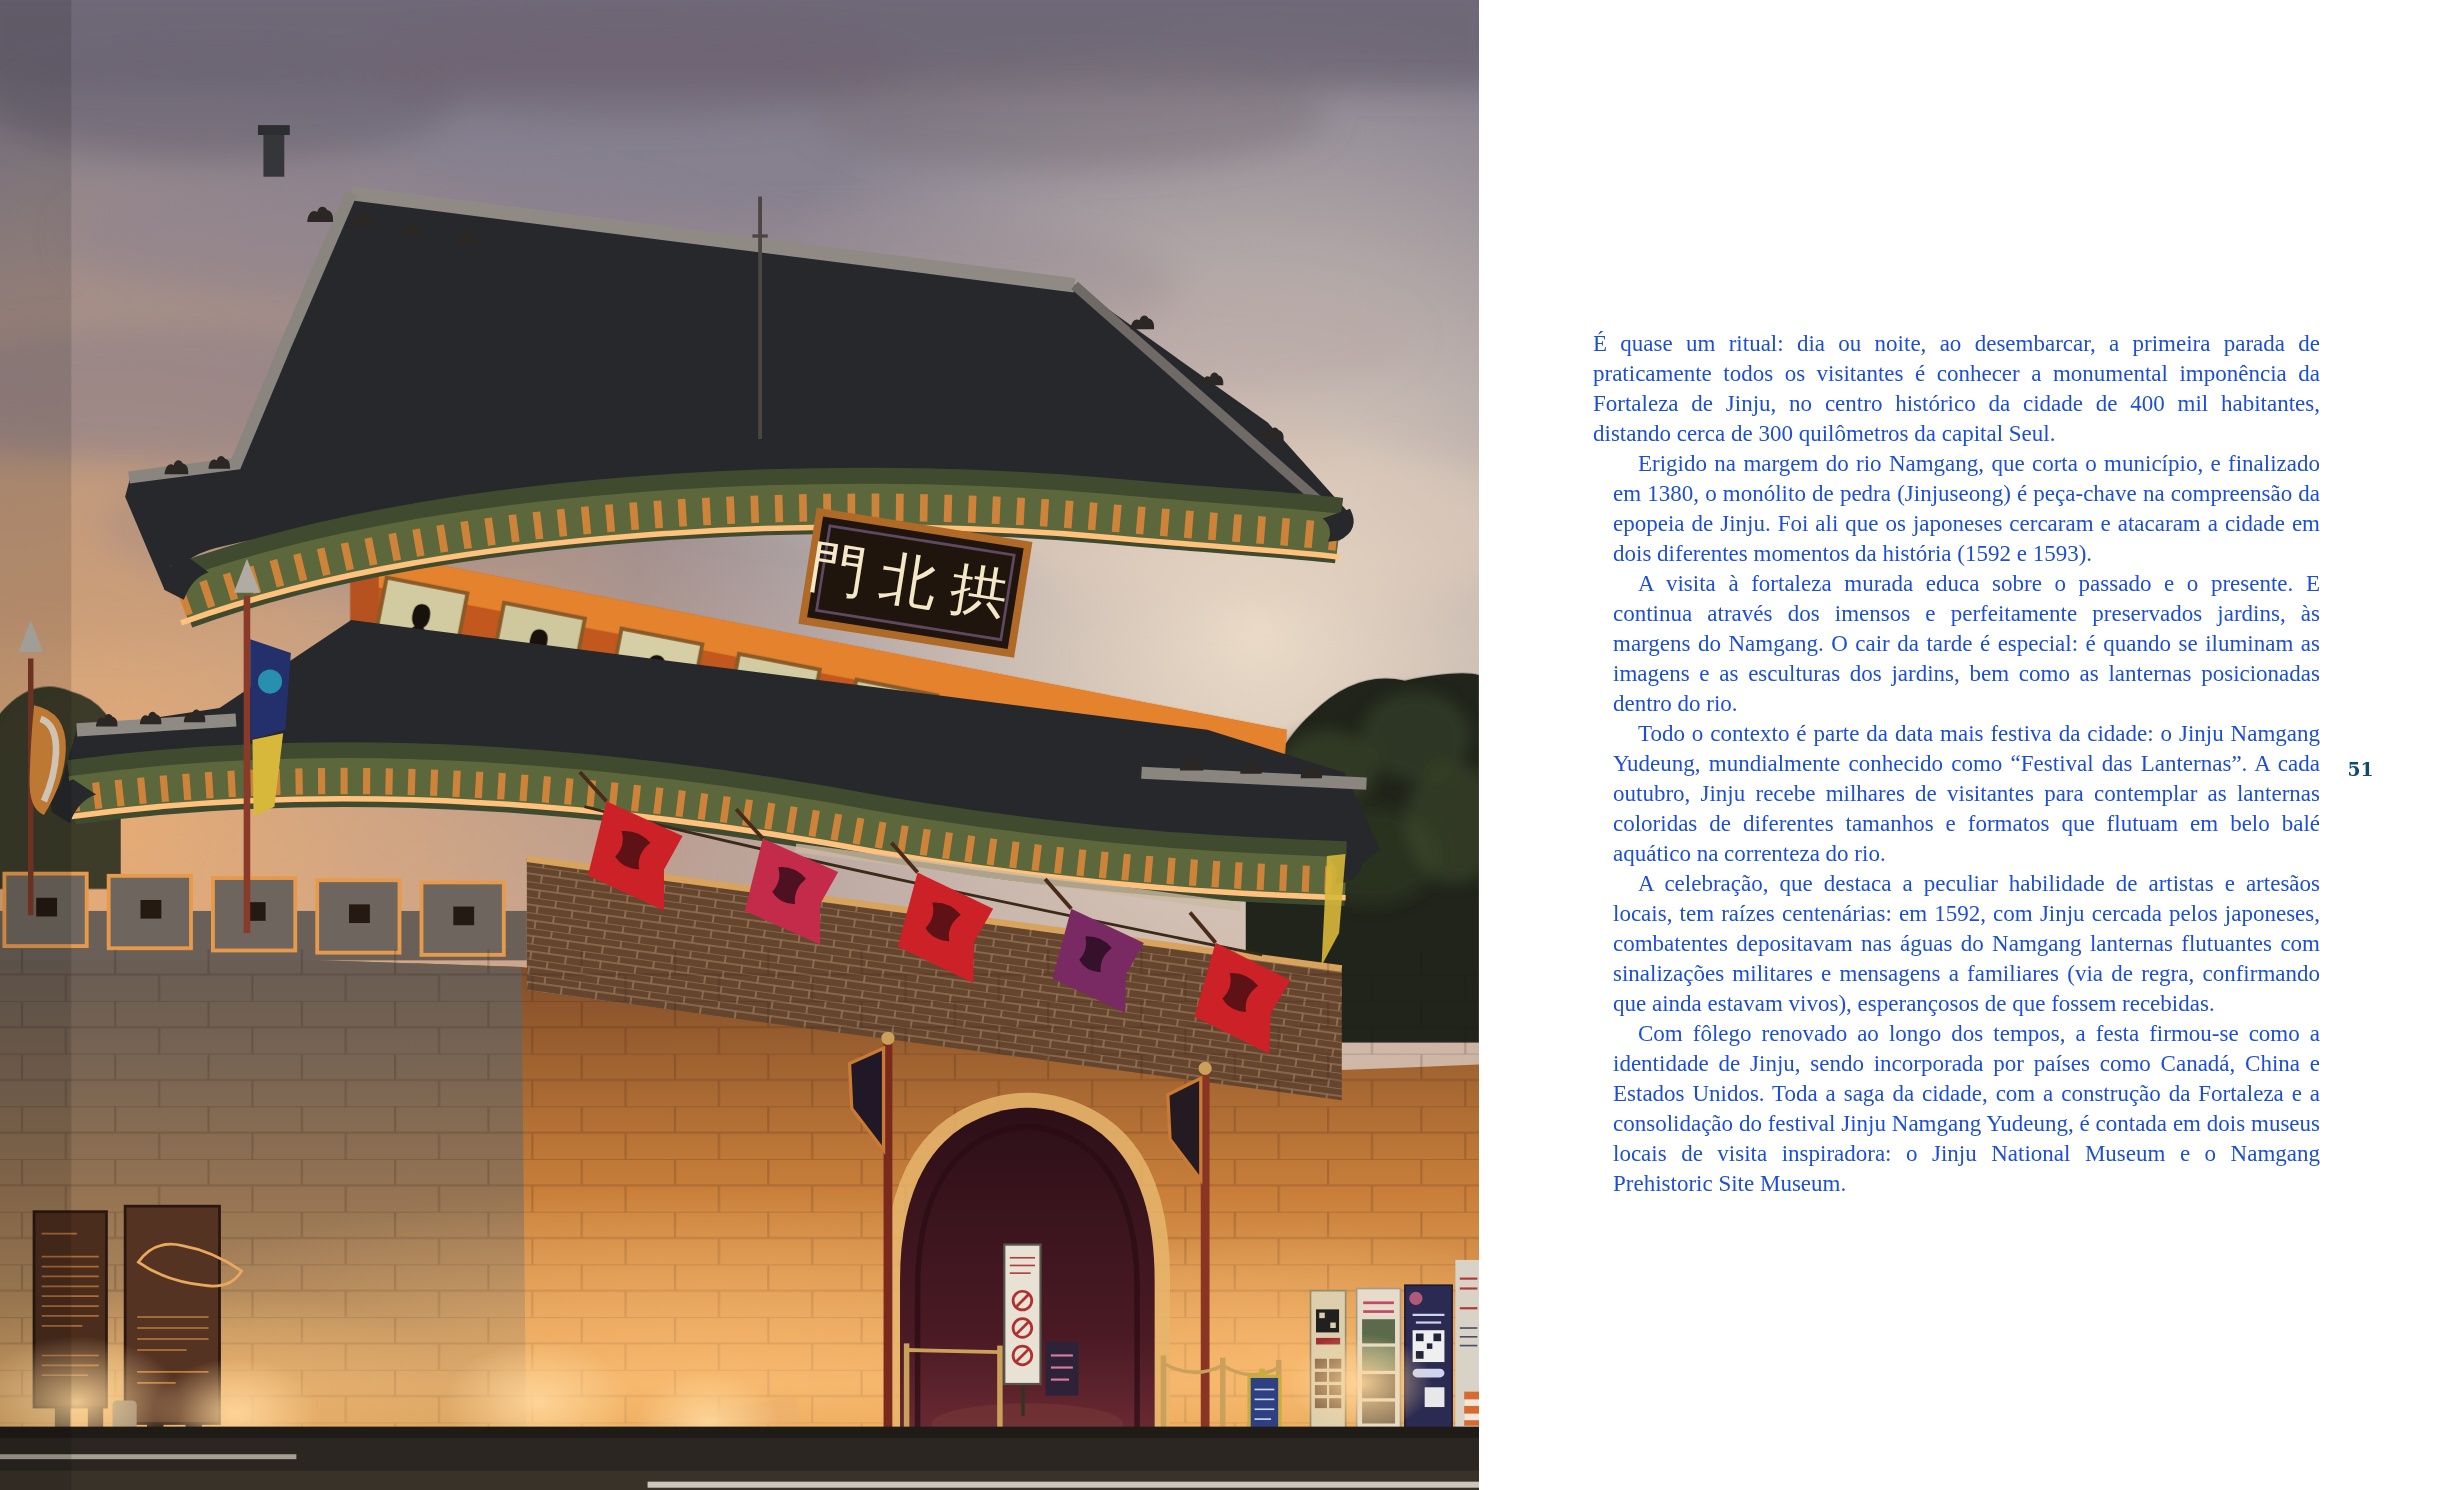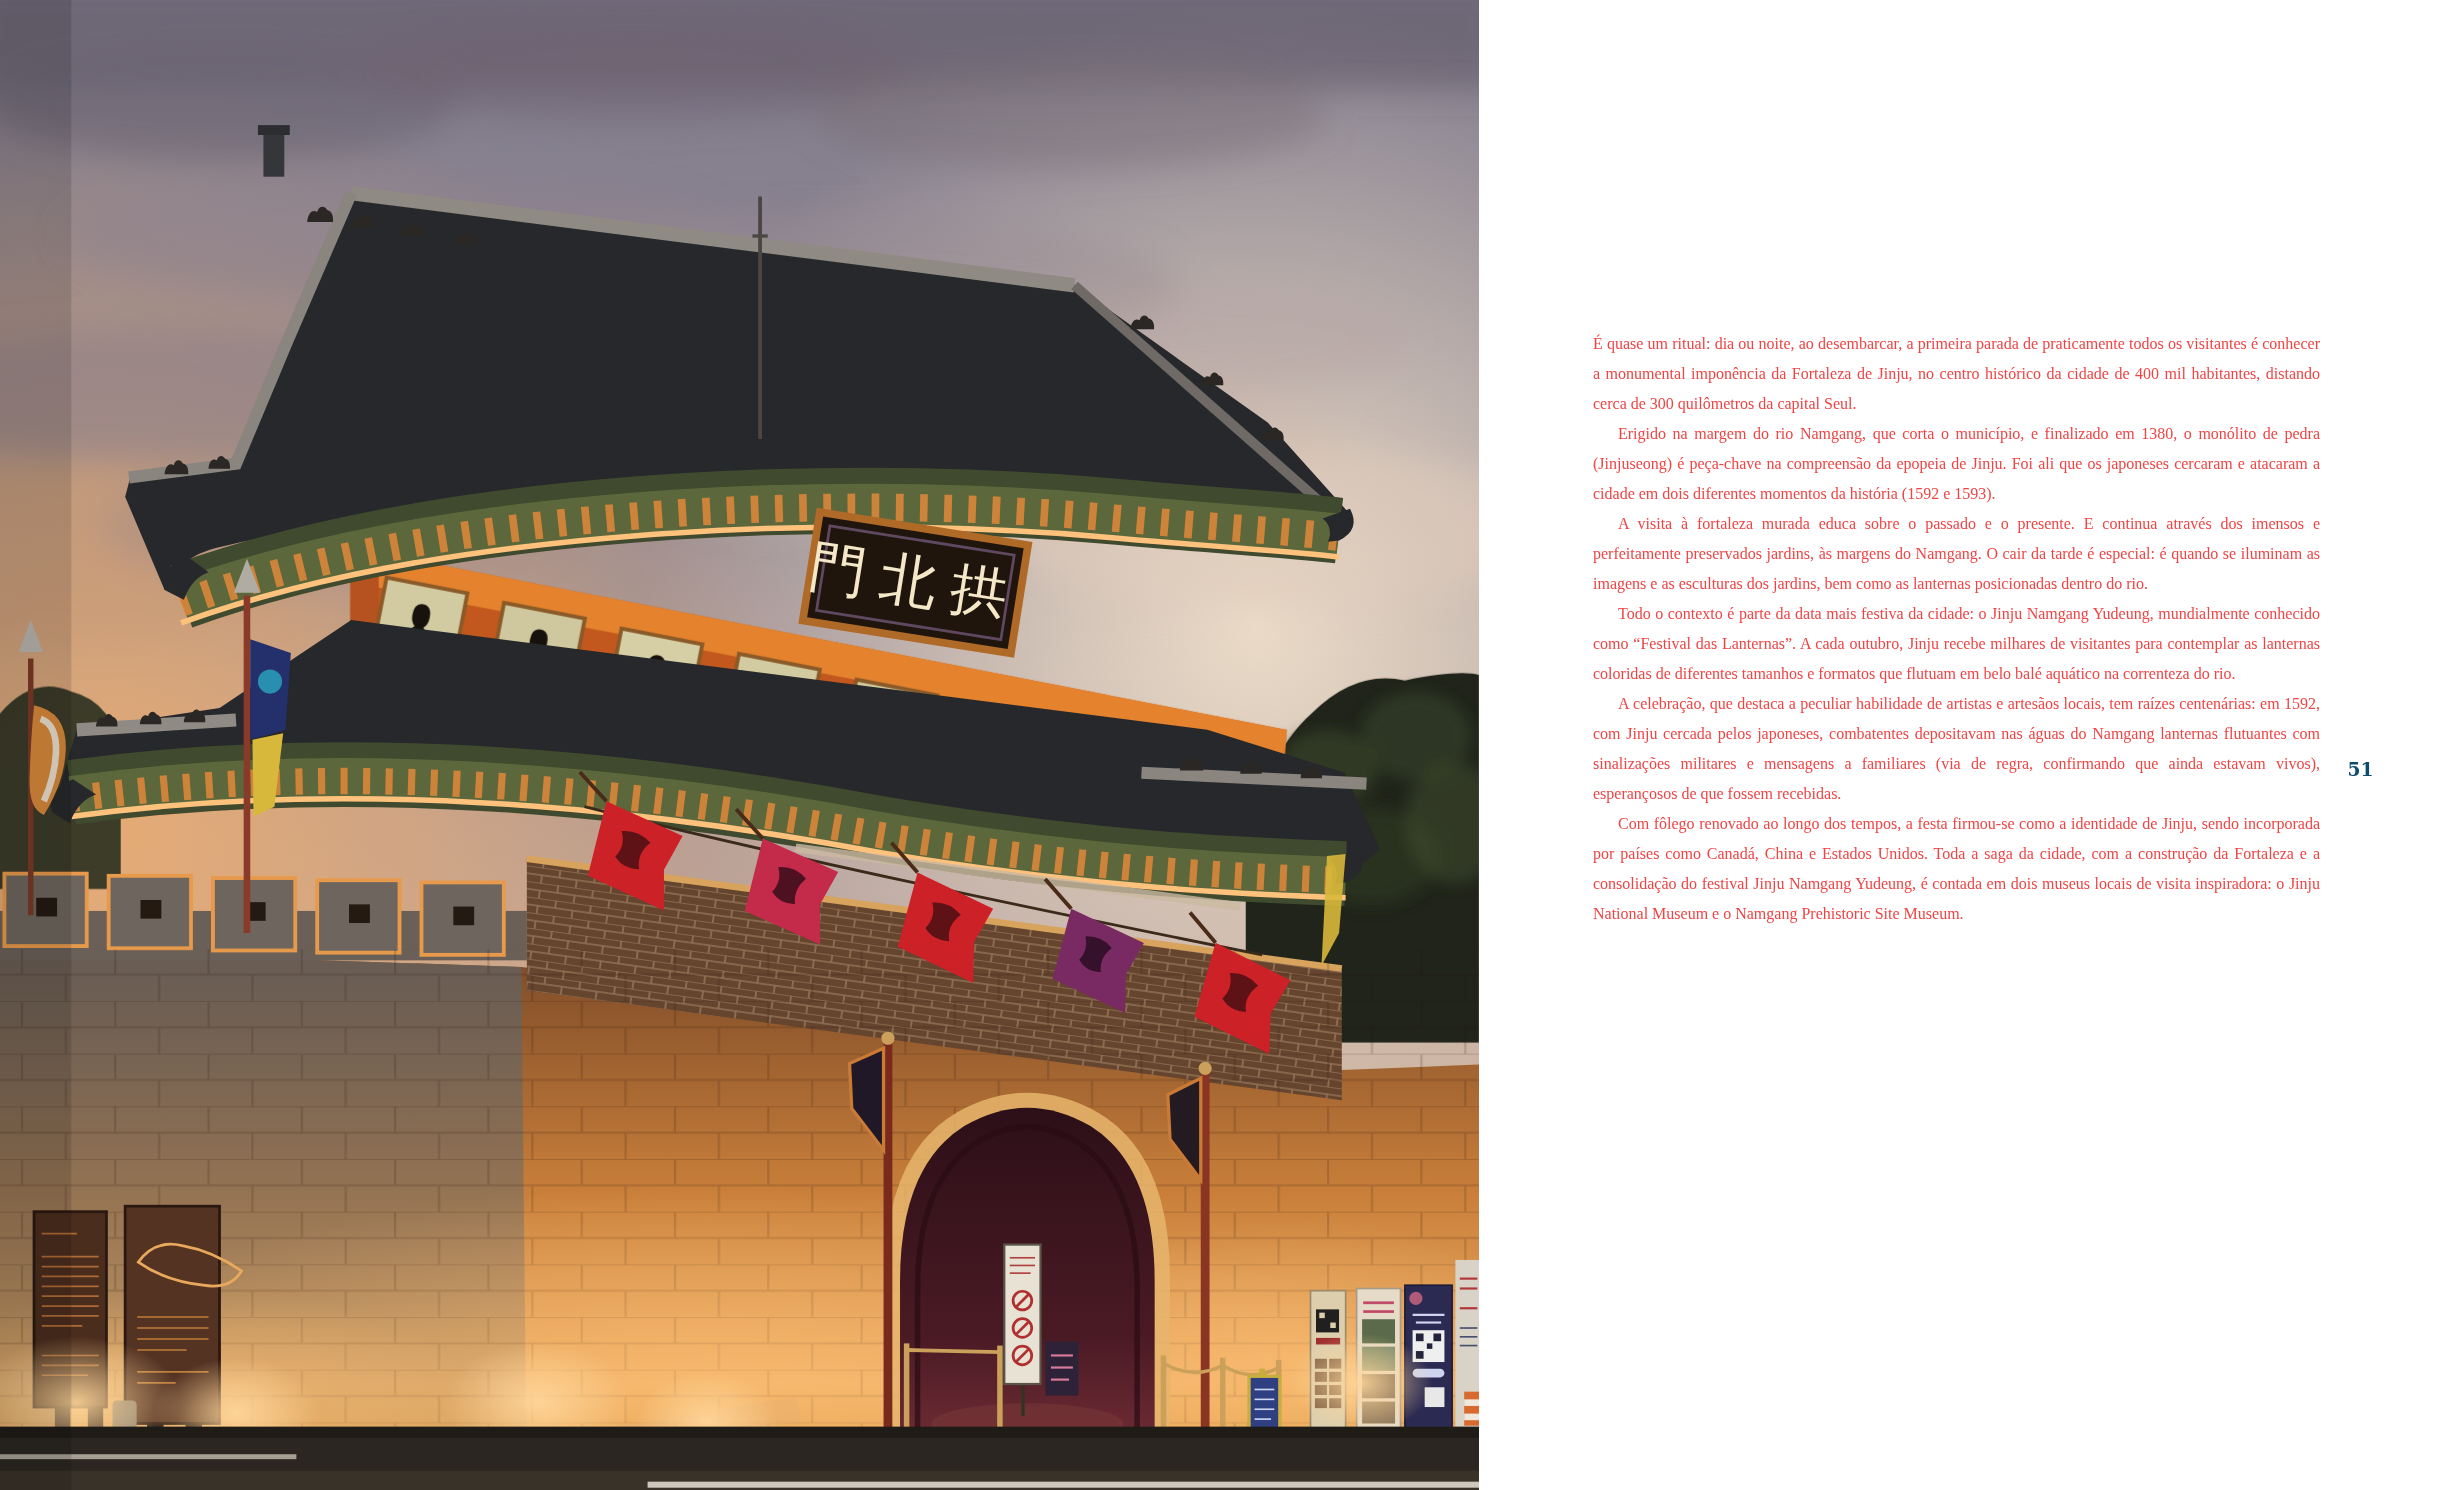--- a/index.html
+++ b/index.html
@@ -12,27 +12,27 @@
   }
   .photo-pane{
     position:absolute;left:0;top:0;width:1479px;height:1491px;
   }
   .photo-pane svg{display:block;width:1479px;height:1491px;}
   .text-pane{
     position:absolute;left:1593px;top:329px;width:727px;
   }
   .text-pane p{
     margin:0;
-    font-size:16px;
+    font-size:23px;
     line-height:30px;
-    color:#ef4444;
+    color:#1d4ed8;
     text-align:justify;
     font-family:"Liberation Serif", serif;
   }
-  .text-pane p + p{ text-indent:25px; }
+  .text-pane p + p{ text-indent:25px;margin-left:20px; }
   .page-number{
     position:absolute;left:2336px;top:760px;width:49px;
     text-align:center;
     font-family:"DejaVu Serif", serif;
     font-weight:600;
     font-size:18.7px;line-height:1;
     color:#0c4a6e;
   }
 </style>
 </head>

